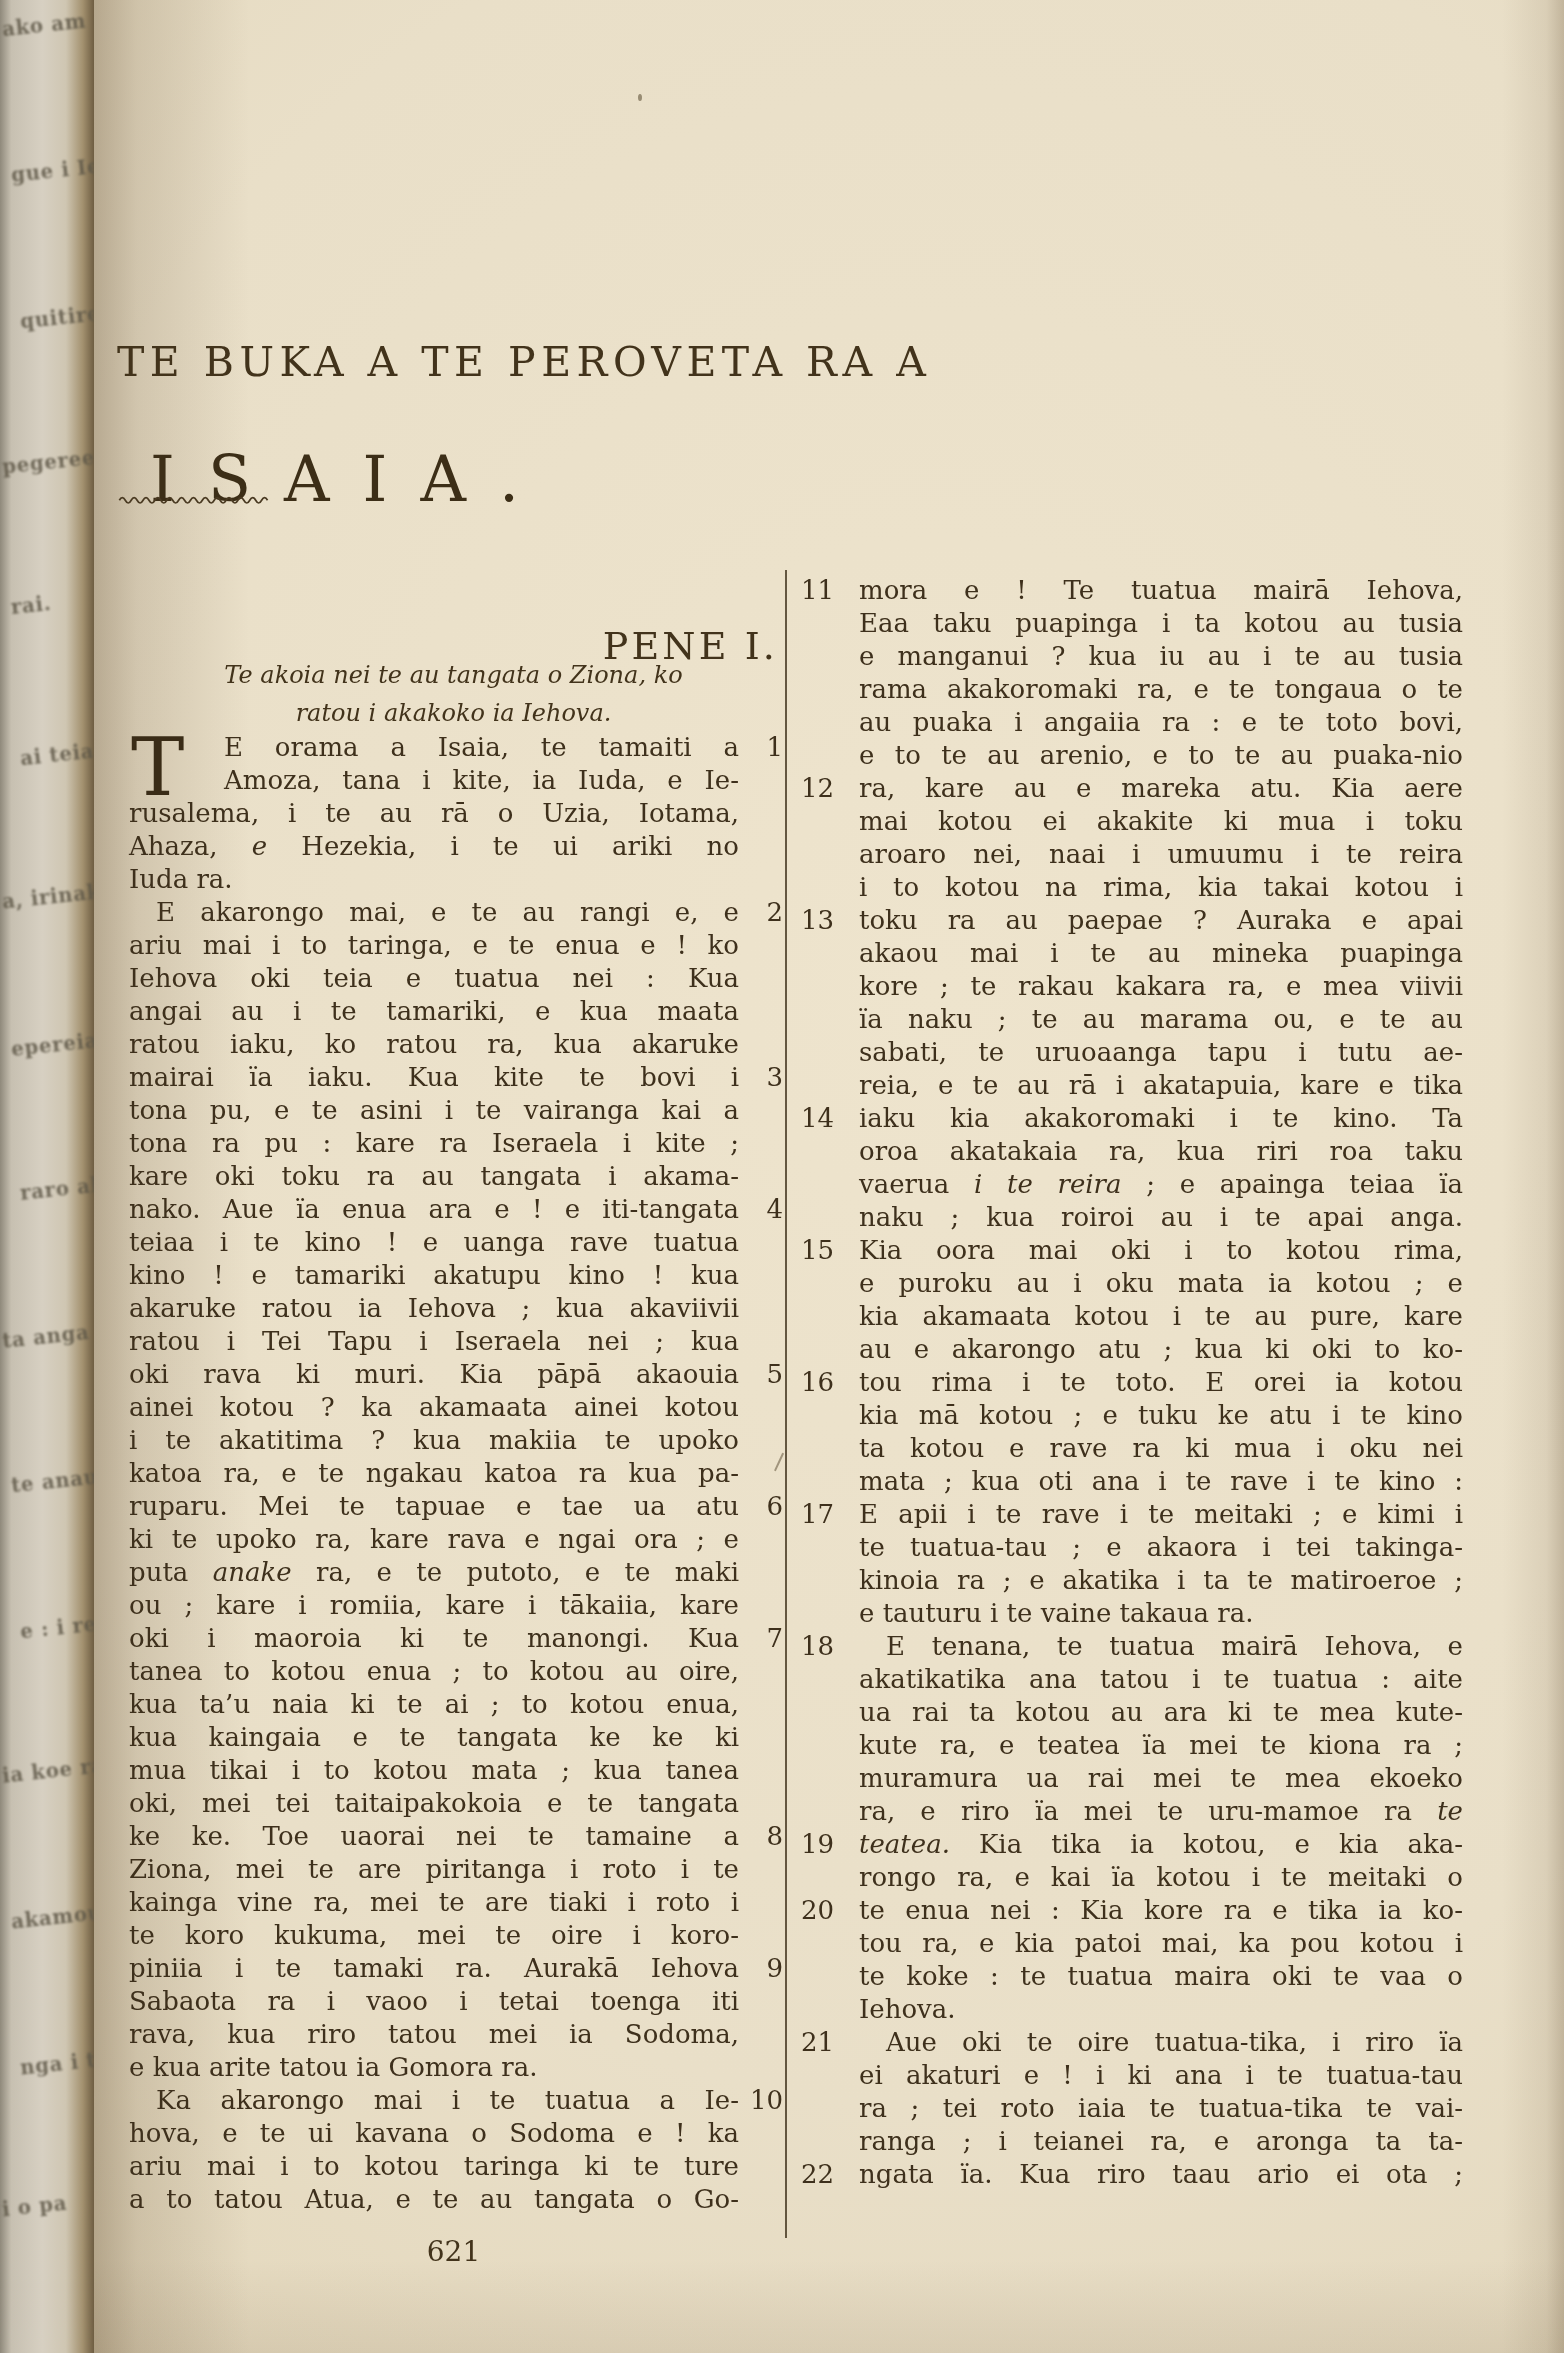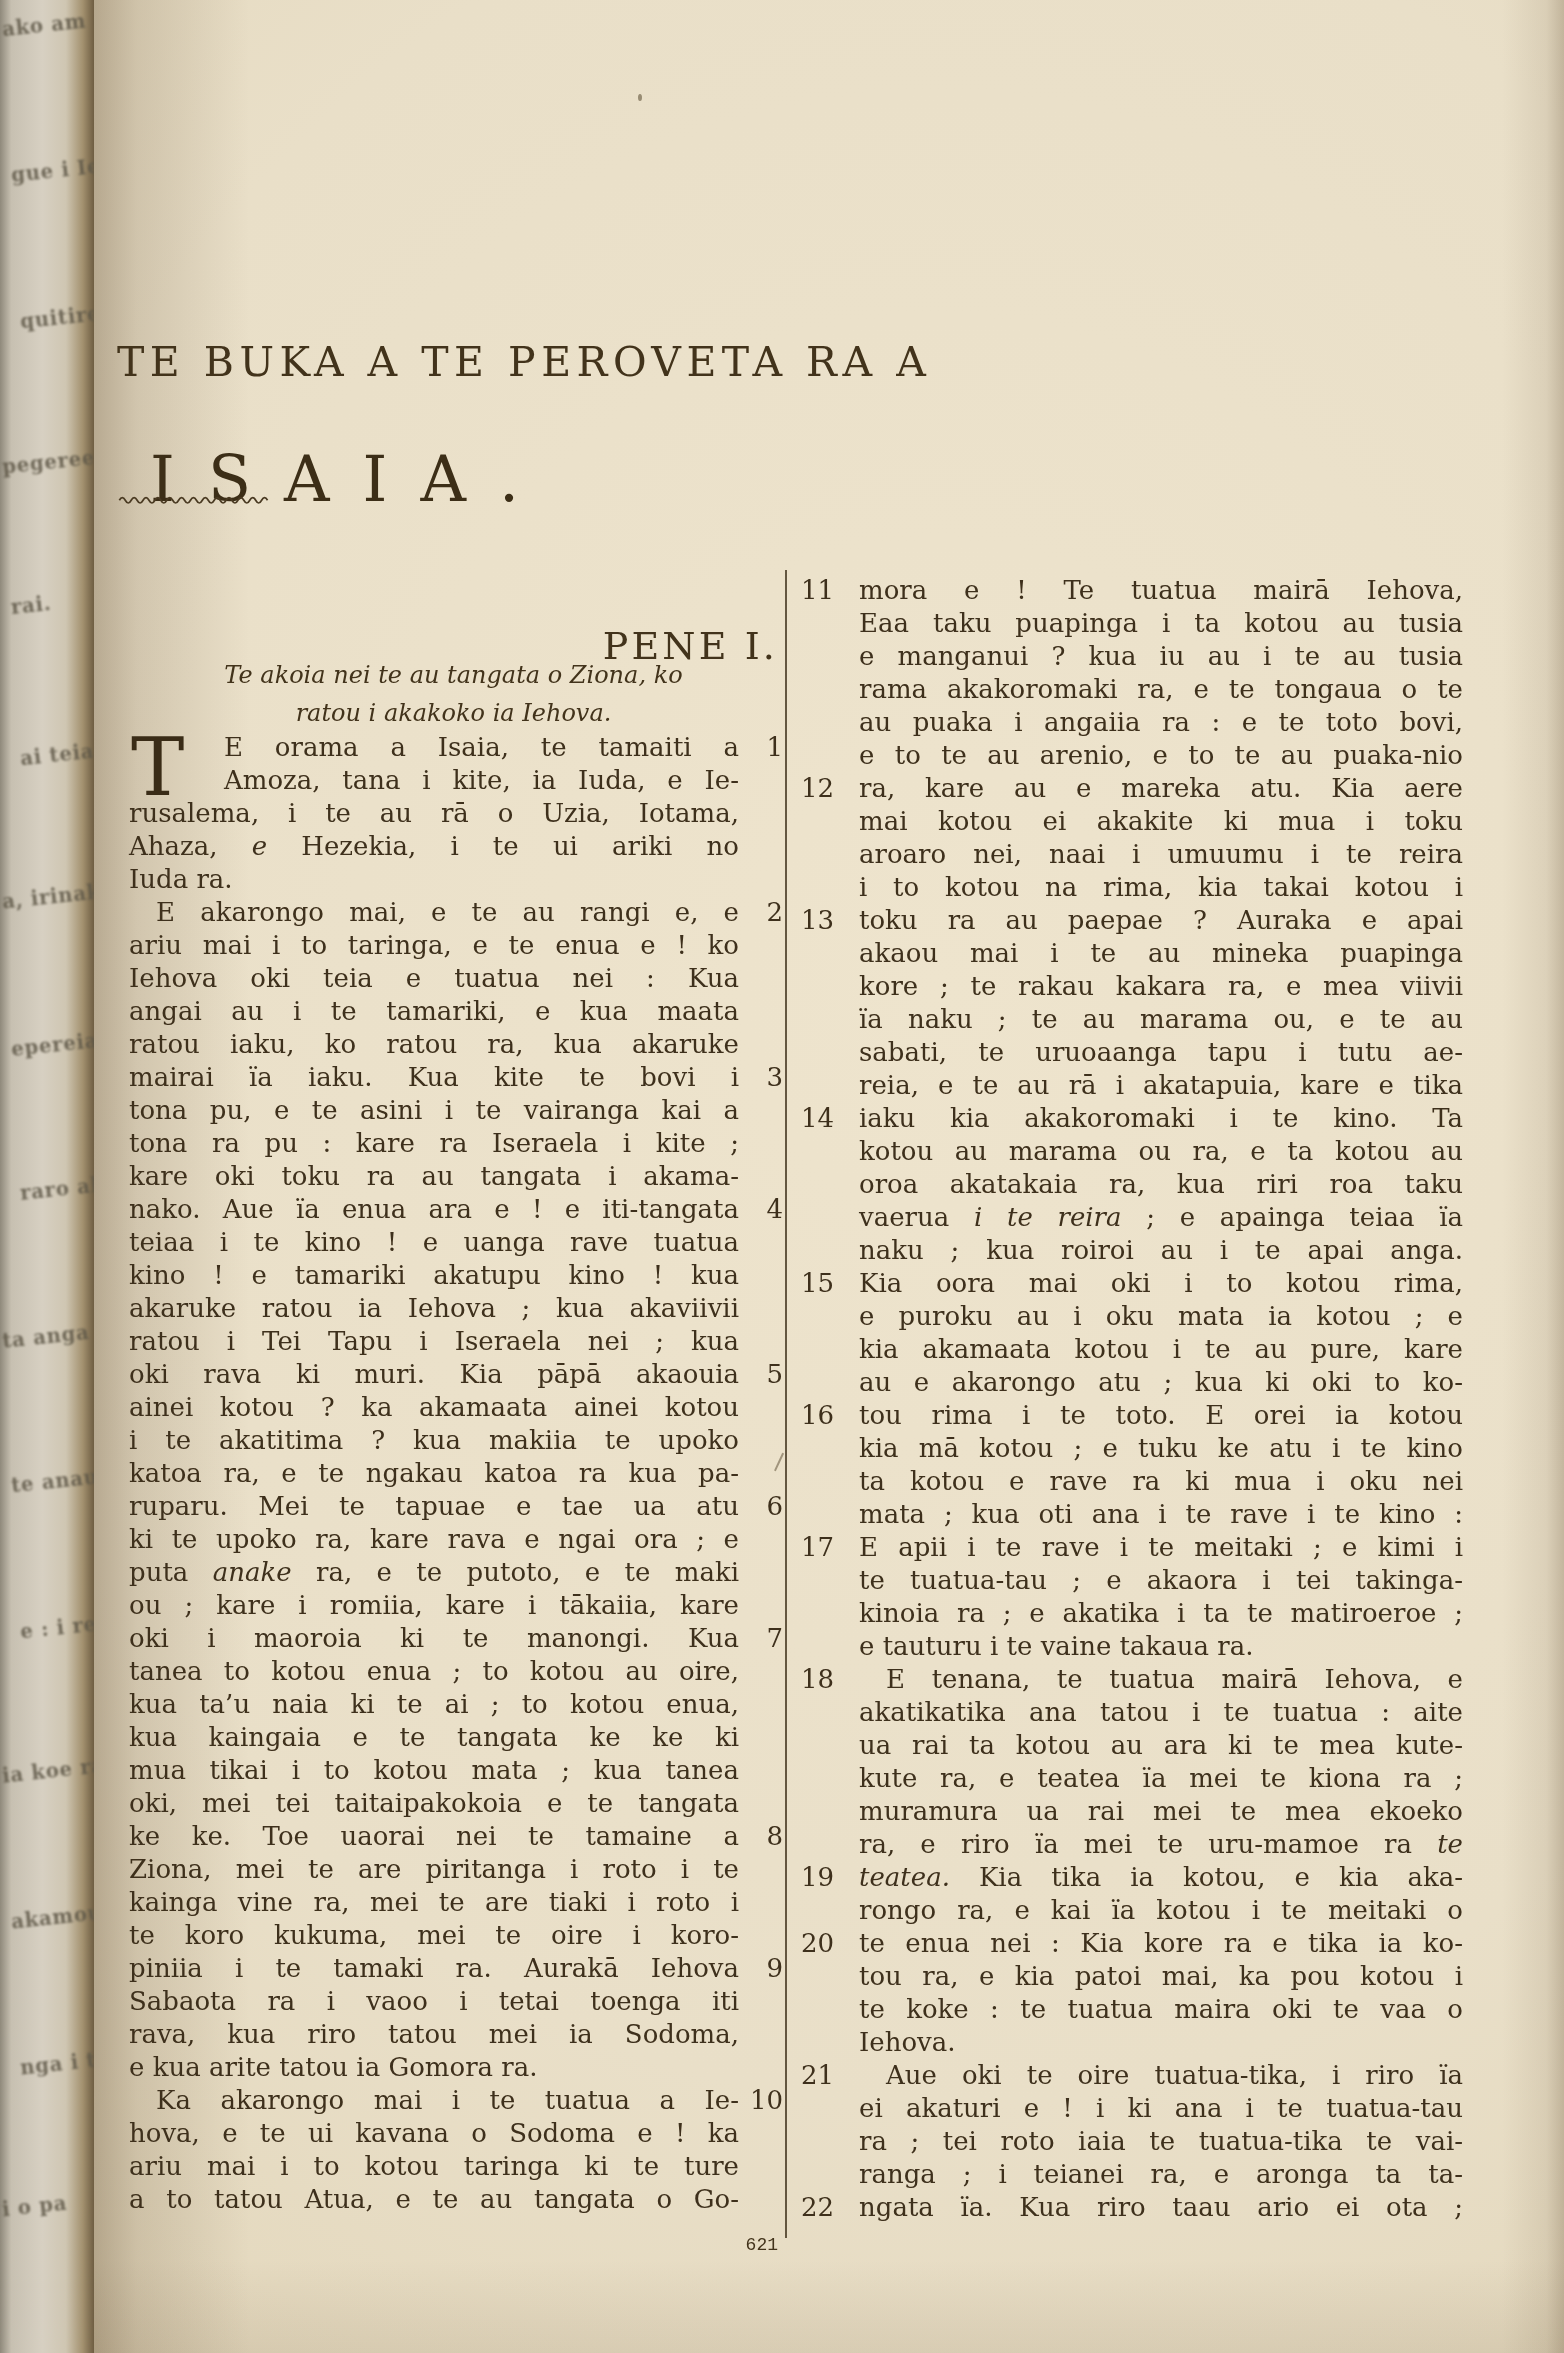--- a/index.html
+++ b/index.html
@@ -55,21 +55,21 @@
   .dropcap{
     position:absolute;left:131px;top:728px;
     font-size:80px;line-height:1;color:#3a2c17;
   }
   .divider{
     position:absolute;left:785px;top:570px;width:2px;height:1668px;
     background:rgba(62,48,26,.78);
   }
   .pagenum{
     position:absolute;left:129px;top:2235px;width:649px;
-    text-align:right;font-size:18px;color:#42331b;font-family:Liberation Mono, monospace;
+    text-align:center;font-size:28px;color:#42331b;
   }
   .speck1{position:absolute;left:638px;top:94px;width:3.9px;height:7px;background:rgba(70,55,30,.5);border-radius:50%;}
   .speck2{position:absolute;left:778px;top:1452px;width:2.3px;height:20.3px;background:rgba(70,55,30,.45);transform:rotate(25deg);border-radius:1.6px;}
 </style>
 </head>
 <body>
 
 <div class="page">
 
   <div class="prev-strip" id="prevStrip">
@@ -169,21 +169,20 @@
       <div class="line">mai kotou ei akakite ki mua i toku</div>
       <div class="line">aroaro nei, naai i umuumu i te reira</div>
       <div class="line">i to kotou na rima, kia takai kotou i</div>
       <div class="line"><span class="vn">13</span>toku ra au paepae ?   Auraka e apai</div>
       <div class="line">akaou mai i te au mineka puapinga</div>
       <div class="line">kore ;  te rakau kakara ra, e mea viivii</div>
       <div class="line">ïa naku ;  te au marama ou, e te au</div>
       <div class="line">sabati, te uruoaanga tapu i tutu ae-</div>
       <div class="line">reia, e te au rā i akatapuia, kare e tika</div>
       <div class="line"><span class="vn">14</span>iaku kia akakoromaki i te kino.   Ta</div>
-      <div class="line">kotou au marama ou ra, e ta kotou au</div>
       <div class="line">oroa akatakaia ra, kua riri roa taku</div>
       <div class="line">vaerua <i>i te reira</i> ;  e apainga teiaa ïa</div>
       <div class="line">naku ;  kua roiroi au i te apai anga.</div>
       <div class="line"><span class="vn">15</span>Kia oora mai oki i to kotou rima,</div>
       <div class="line">e puroku au i oku mata ia kotou ;  e</div>
       <div class="line">kia akamaata kotou i te au pure, kare</div>
       <div class="line">au e akarongo atu ;  kua ki oki to ko-</div>
       <div class="line"><span class="vn">16</span>tou rima i te toto.   E orei ia kotou</div>
       <div class="line">kia mā kotou ;  e tuku ke atu i te kino</div>
       <div class="line">ta kotou e rave ra ki mua i oku nei</div>

